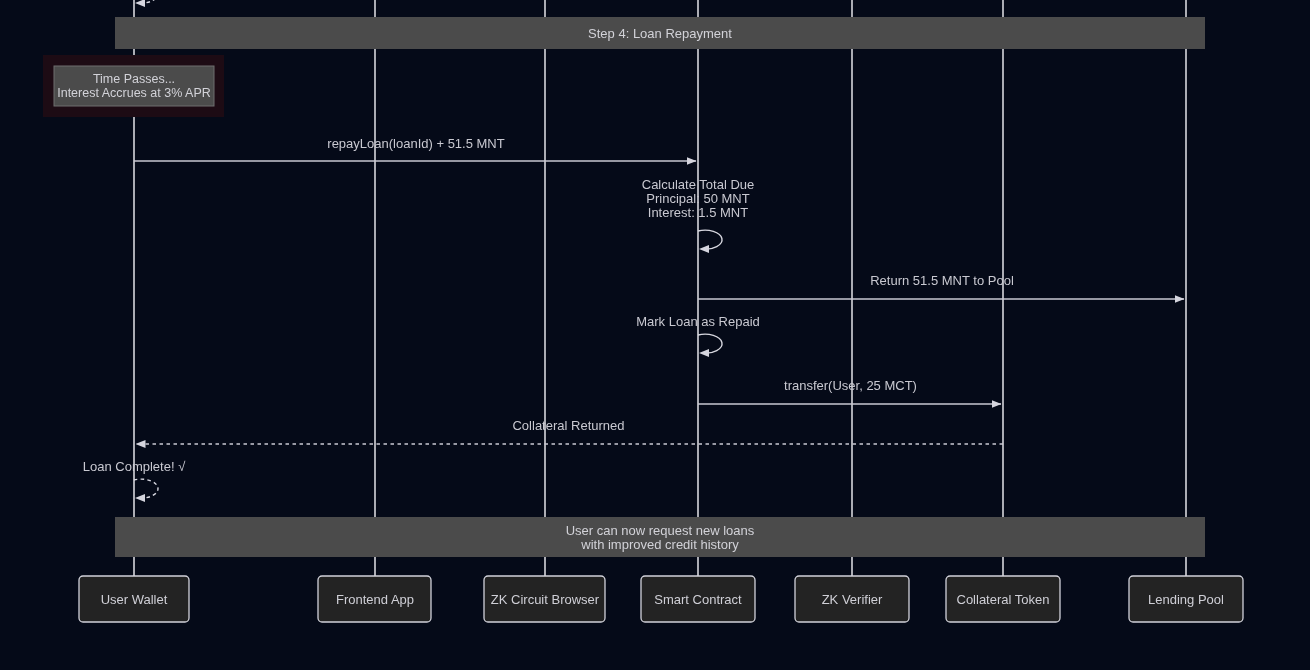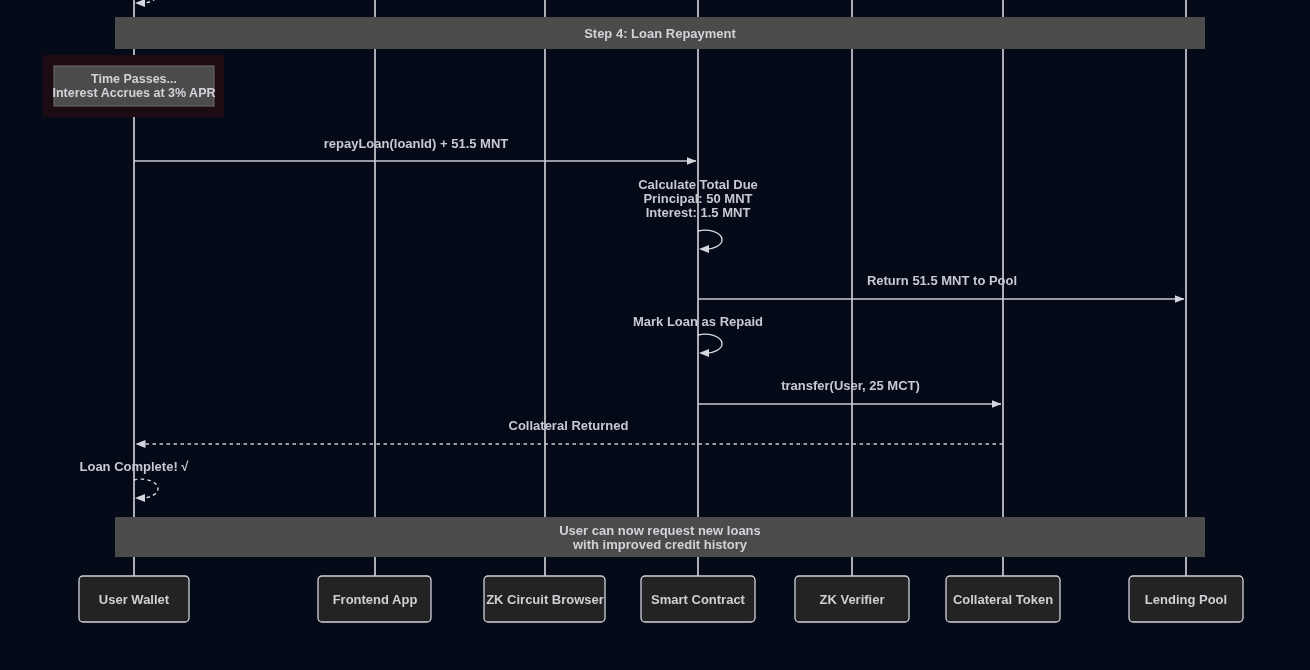--- a/index.html
+++ b/index.html
@@ -11,21 +11,20 @@
     width: 1310px;
     height: 670px;
     overflow: hidden;
     font-family: "Liberation Sans", sans-serif;
   }
   #diagram-root {
     position: relative;
     width: 1310px;
     height: 670px;
     background: #050a18;
-    font-weight: bold;
   }
   #diagram-svg {
     position: absolute;
     left: 0;
     top: 0;
     width: 1310px;
     height: 670px;
   }
   .lifeline {
     stroke: #d6d6dd;

